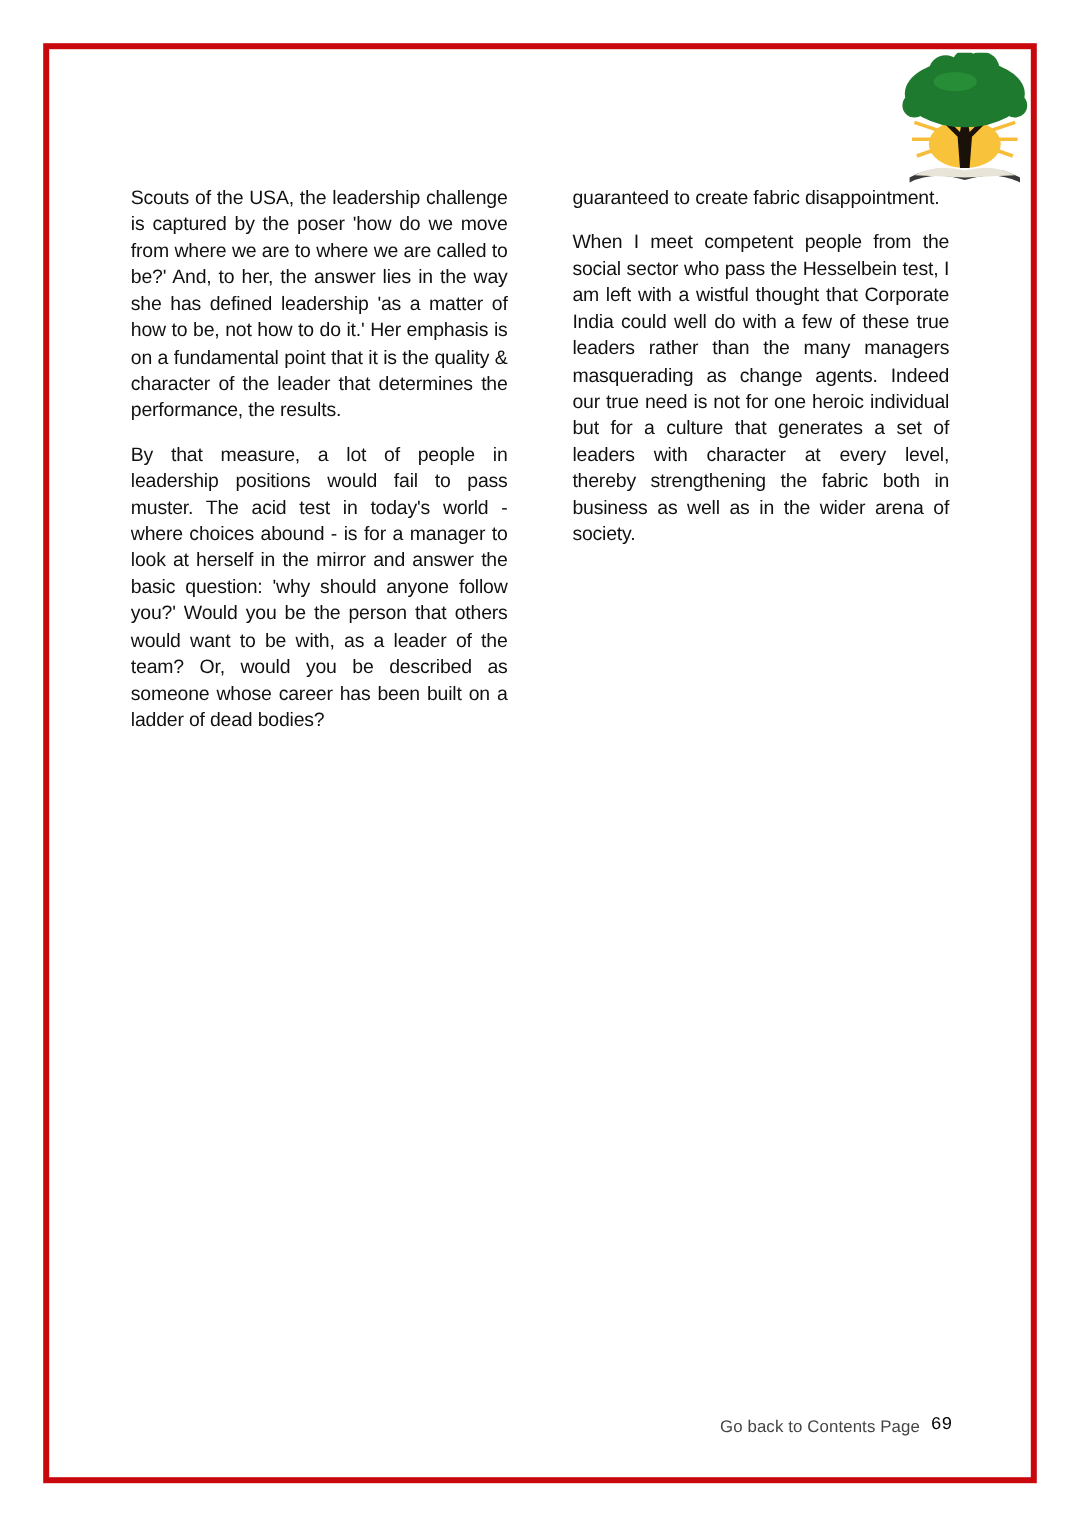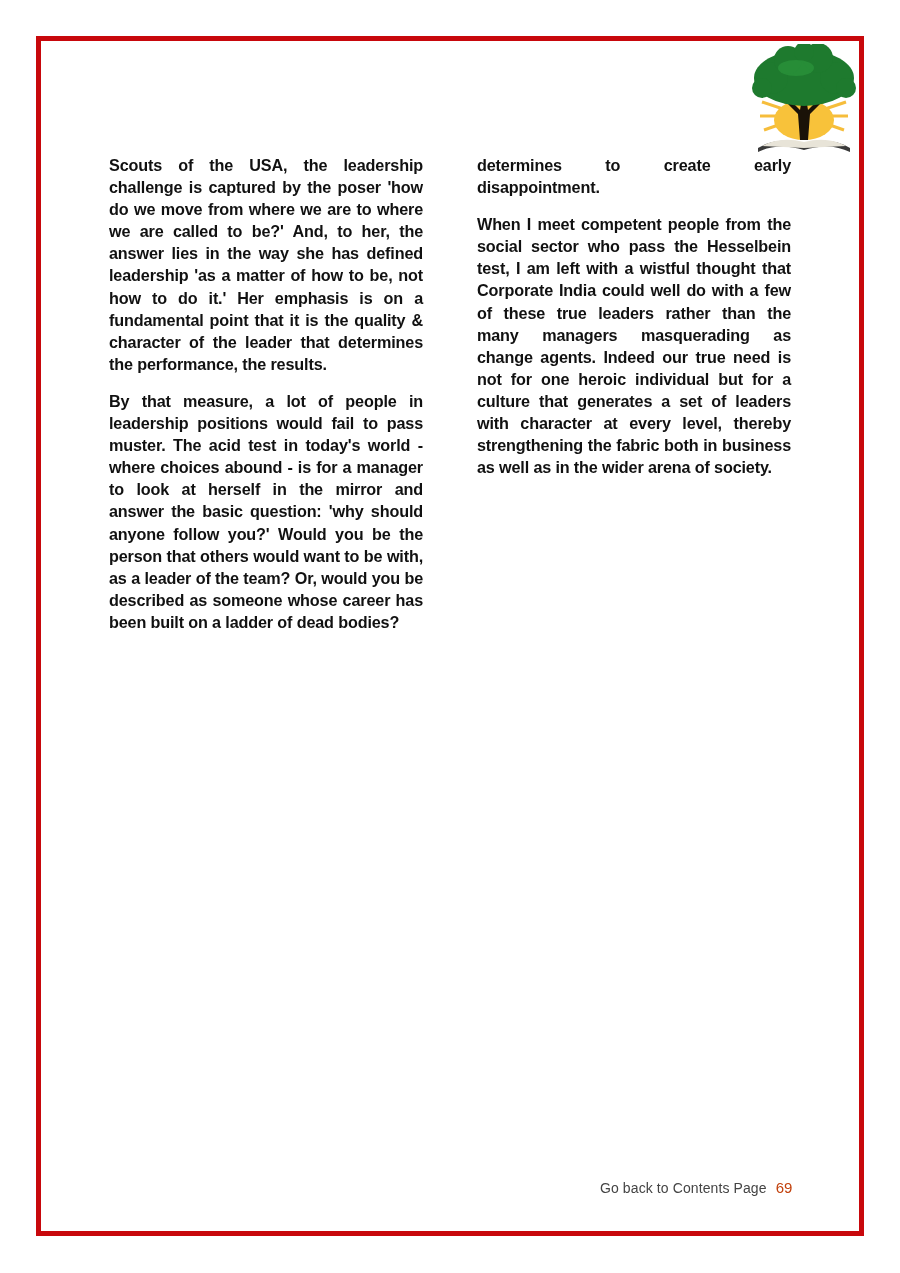--- a/index.html
+++ b/index.html
@@ -5,25 +5,25 @@
   html, body { margin: 0; padding: 0; background: #ffffff; }
   body { width: 900px; height: 1273px; position: relative; overflow: hidden;
          font-family: "Liberation Sans", "DejaVu Sans", sans-serif; color: #111; }
   .page-frame { position: absolute; left: 36px; top: 36px; width: 818px; height: 1190px;
                 border: 5px solid #c8080c; box-sizing: content-box; }
   .logo { position: absolute; left: 748px; top: 44px; width: 112px; height: 110px; }
   .column { position: absolute; top: 154px; width: 314px; font-size: 16.2px; line-height: 22.1px;
             text-align: justify; letter-spacing: -0.15px; }
   .col-left { left: 109px; }
   .col-right { left: 477px; }
-  .column p { margin: 0 0 15px 0; font-weight: bold; }
+  .column p { margin: 0 0 15px 0; }
   .footer { position: absolute; top: 1179px; left: 600px; font-size: 14px; color: #444;
             display: flex; align-items: center; gap: 9px; }
   .footer-link { cursor: pointer; letter-spacing: 0.1px; }
-  .page-number { color: #c2410c; font-size: 15px; }
+  .page-number { color: #000000; font-size: 15px; font-family: Liberation Mono, monospace; }
 </style>
 </head>
 <body>
 
 <div class="page-frame"></div>
 
 <div class="logo">
   <svg width="112" height="110" viewBox="0 0 112 110">
     <g stroke="#f5b21a" stroke-width="3" opacity="0.85">
       <line x1="56" y1="72" x2="14" y2="58"></line>
@@ -52,20 +52,20 @@
     <path d="M14 102 Q32 92 56 98 Q80 92 98 102 L56 104 Z" fill="#e8e4d8"></path>
   </svg>
 </div>
 
 <div class="column col-left">
   <p>Scouts of the USA, the leadership challenge is captured by the poser 'how do we move from where we are to where we are called to be?' And, to her, the answer lies in the way she has defined leadership 'as a matter of how to be, not how to do it.' Her emphasis is on a fundamental point that it is the quality &amp; character of the leader that determines the performance, the results.</p>
   <p>By that measure, a lot of people in leadership positions would fail to pass muster. The acid test in today's world - where choices abound - is for a manager to look at herself in the mirror and answer the basic question: 'why should anyone follow you?' Would you be the person that others would want to be with, as a leader of the team? Or, would you be described as someone whose career has been built on a ladder of dead bodies?</p>
 </div>
 
 <div class="column col-right">
-  <p>determines to create early disappointment.</p>
+  <p>guaranteed to create fabric disappointment.</p>
   <p>When I meet competent people from the social sector who pass the Hesselbein test, I am left with a wistful thought that Corporate India could well do with a few of these true leaders rather than the many managers masquerading as change agents. Indeed our true need is not for one heroic individual but for a culture that generates a set of leaders with character at every level, thereby strengthening the fabric both in business as well as in the wider arena of society.</p>
 </div>
 
 <div class="footer">
   <span class="footer-link">Go back to Contents Page</span>
   <span class="page-number">69</span>
 </div>
 
 </body></html>

